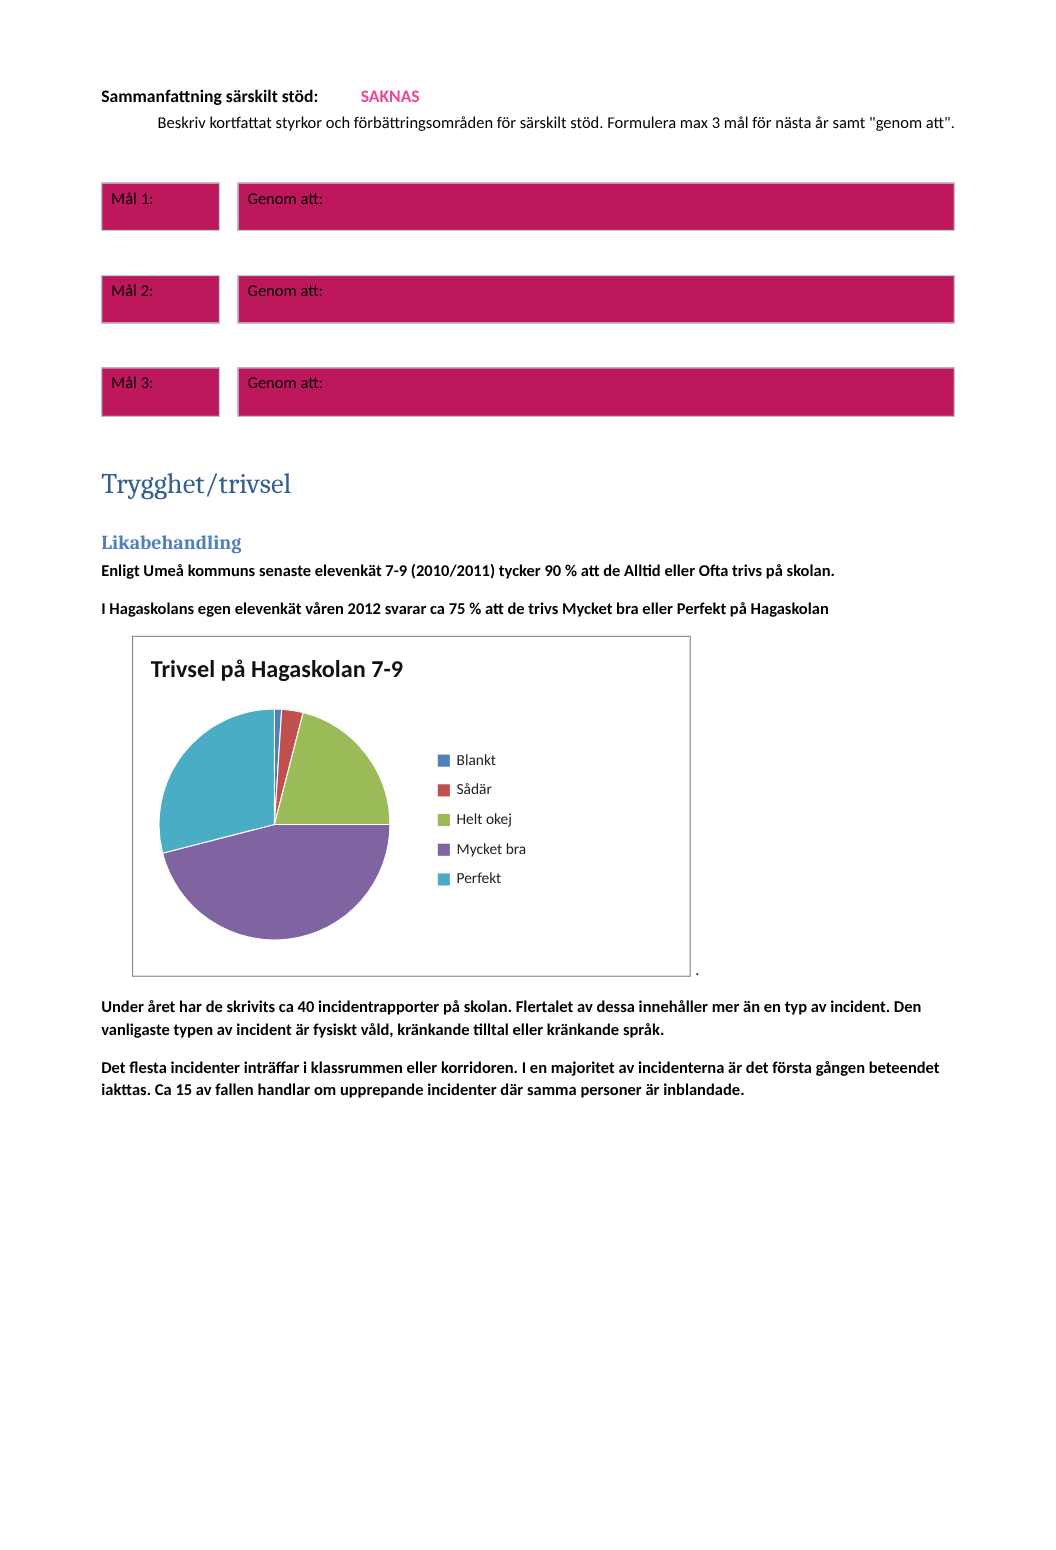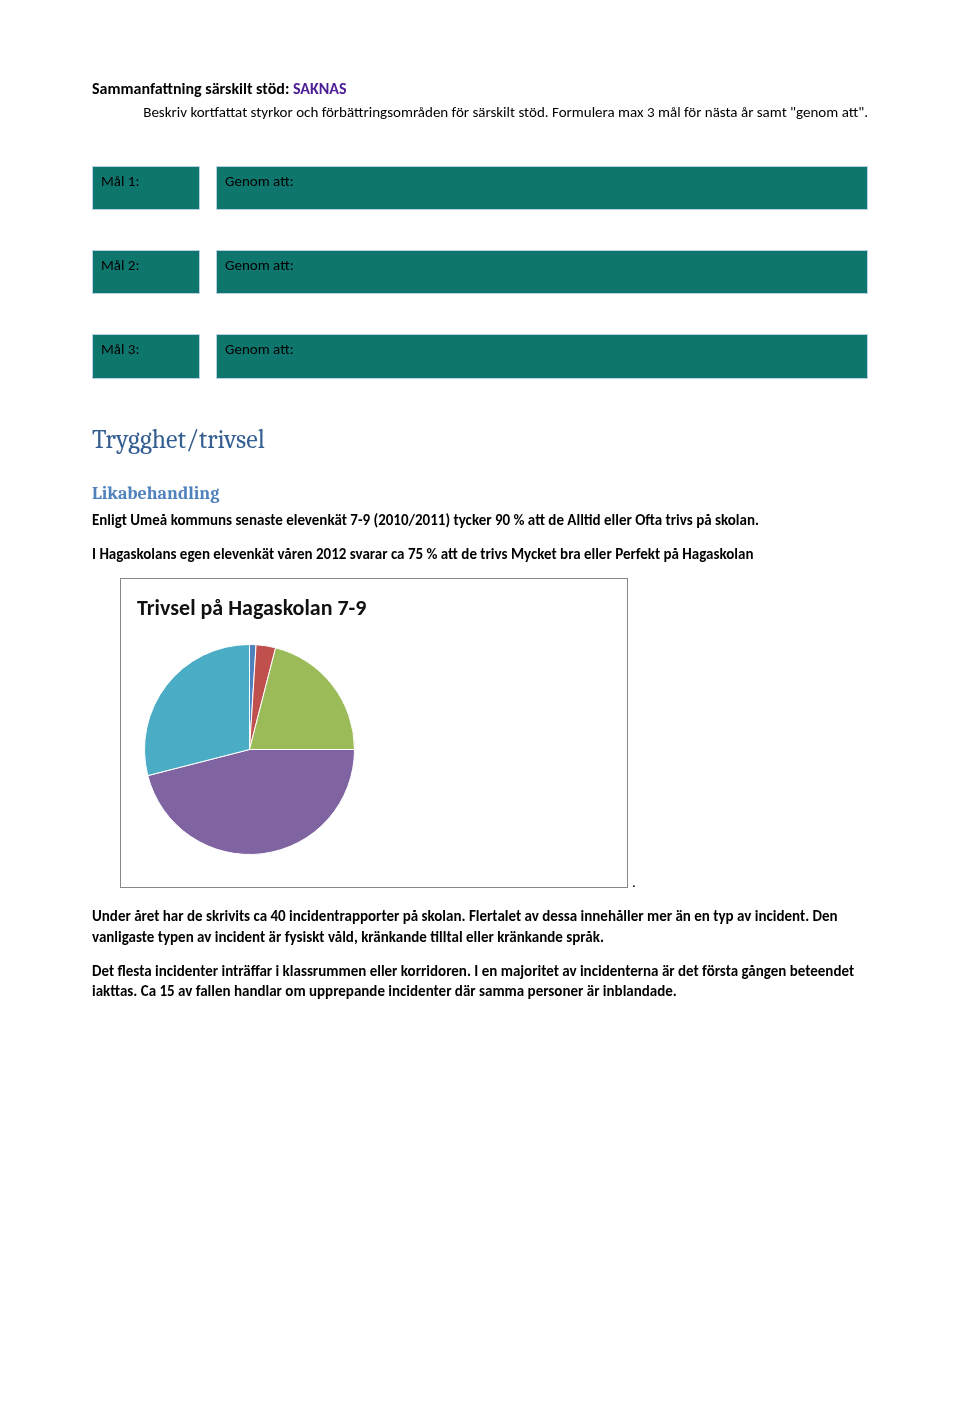--- a/index.html
+++ b/index.html
@@ -12,36 +12,37 @@
     width: 960px;
     box-sizing: border-box;
     line-height: 1.35;
   }
   .title-line {
     font-weight: bold;
     font-size: 16px;
     margin-bottom: 2px;
   }
   .title-red {
-    color: #4c1d95;
+    color: #ec4899;
+    margin-left: 35px;
   }
   .intro {
     font-size: 15px;
     margin-bottom: 44px;
     text-align: right;
   }
   .goal-row {
     display: flex;
     gap: 16px;
     margin-bottom: 40px;
   }
   .goal-label-box,
   .goal-value-box {
     border: 1px solid #b7d0e2;
-    background: #0f766e;
+    background: #be185d;
     padding: 4px 8px 18px 8px;
     font-size: 15px;
   }
   .goal-label-box {
     width: 90px;
     flex: none;
   }
   .goal-value-box {
     flex: 1;
   }
@@ -143,18 +144,40 @@
   <div class="chart-box" style="display:inline-block;vertical-align:bottom;">
     <div class="chart-title">Trivsel på Hagaskolan 7-9</div>
     <div class="chart-body">
       <svg id="pie-svg" width="225" height="225" viewBox="0 0 225 225">
           <path d="M 112.5 112.5 L 112.5 7.5 A 105 105 0 0 1 119.09300455057792 7.707193515031491 Z" fill="#4f81bd" stroke="#fff" stroke-width="1"></path>
           <path d="M 112.5 112.5 L 119.09300455057792 7.707193515031491 A 105 105 0 0 1 138.61243815230978 10.798768081493733 Z" fill="#c0504d" stroke="#fff" stroke-width="1"></path>
           <path d="M 112.5 112.5 L 138.61243815230978 10.798768081493733 A 105 105 0 0 1 217.5 112.5 Z" fill="#9bbb59" stroke="#fff" stroke-width="1"></path>
           <path d="M 112.5 112.5 L 217.5 112.5 A 105 105 0 0 1 10.798768081493733 138.61243815230975 Z" fill="#8064a2" stroke="#fff" stroke-width="1"></path>
           <path d="M 112.5 112.5 L 10.798768081493733 138.61243815230975 A 105 105 0 0 1 112.49999999999999 7.5 Z" fill="#4bacc6" stroke="#fff" stroke-width="1"></path>
         </svg>
+      <ul class="legend" id="legend">
+          <li>
+            <span class="swatch" style="background: rgb(79, 129, 189);"></span>
+            <span>Blankt</span>
+          </li>
+          <li>
+            <span class="swatch" style="background: rgb(192, 80, 77);"></span>
+            <span>Sådär</span>
+          </li>
+          <li>
+            <span class="swatch" style="background: rgb(155, 187, 89);"></span>
+            <span>Helt okej</span>
+          </li>
+          <li>
+            <span class="swatch" style="background: rgb(128, 100, 162);"></span>
+            <span>Mycket bra</span>
+          </li>
+          <li>
+            <span class="swatch" style="background: rgb(75, 172, 198);"></span>
+            <span>Perfekt</span>
+          </li>
+        </ul>
     </div>
   </div><span class="dot-after">.</span>
 </div>
 
 <div class="paragraph" style="margin-top:14px">Under året har de skrivits ca 40 incidentrapporter på skolan. Flertalet av dessa innehåller mer än en typ av incident. Den vanligaste typen av incident är fysiskt våld, kränkande tilltal eller kränkande språk.</div>
 <div class="paragraph">Det flesta incidenter inträffar i klassrummen eller korridoren. I en majoritet av incidenterna är det första gången beteendet iakttas. Ca 15 av fallen handlar om upprepande incidenter där samma personer är inblandade.</div>
 
 </body></html>

